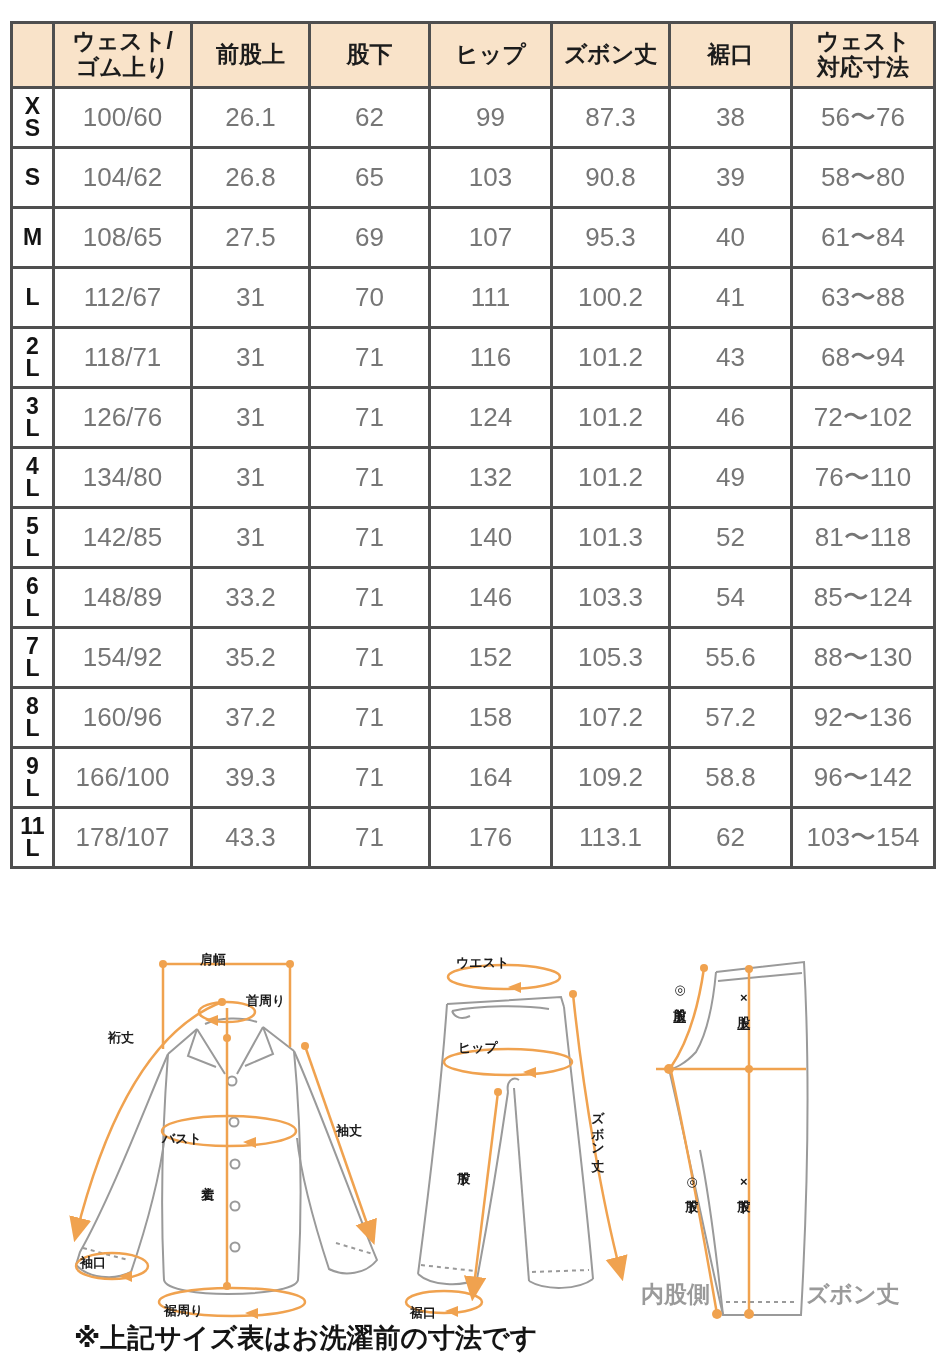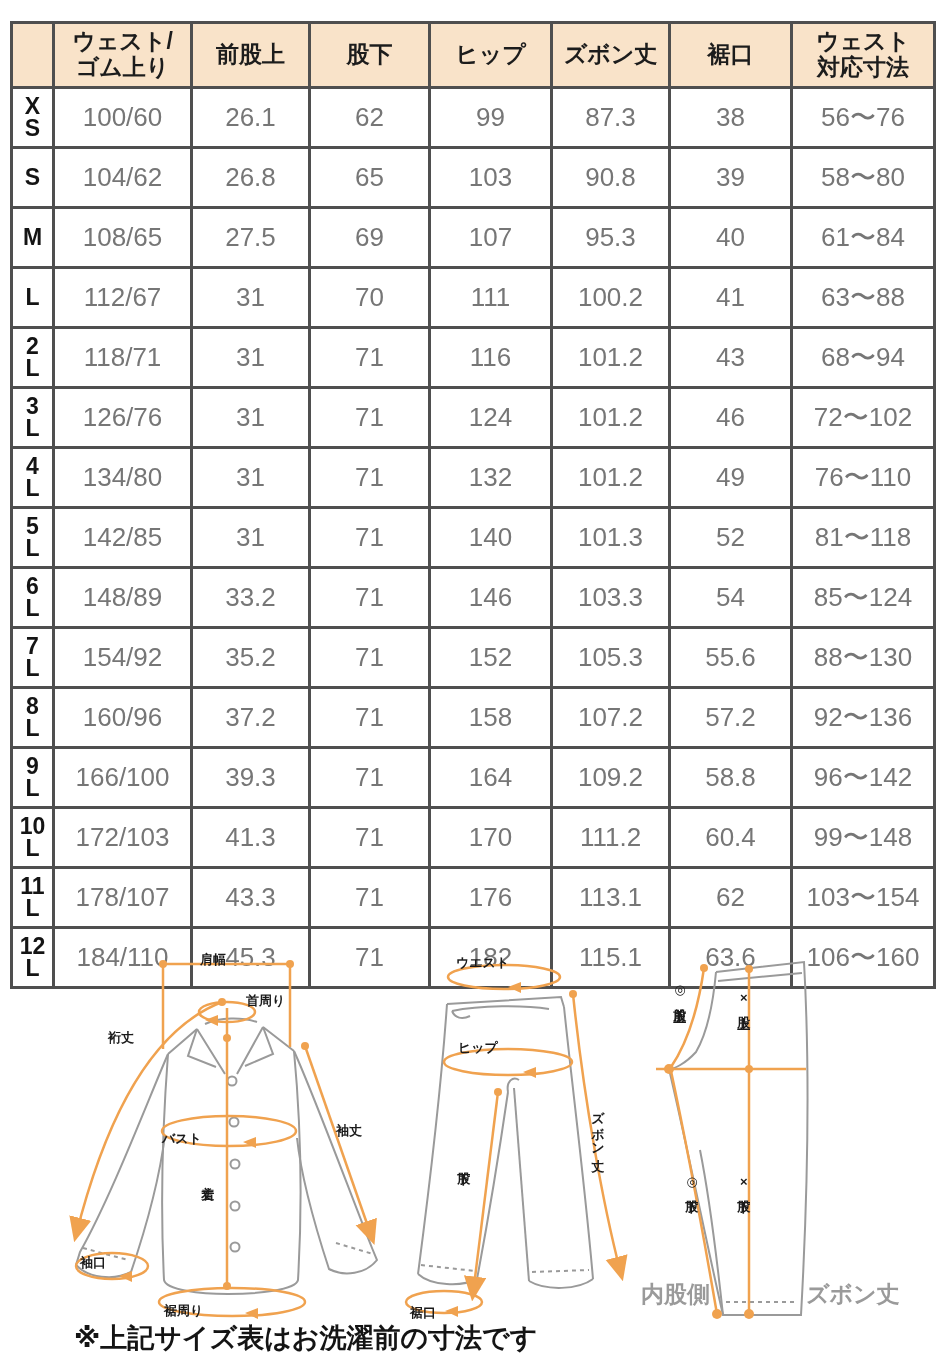--- a/index.html
+++ b/index.html
@@ -175,51 +175,29 @@
 L</td>
           <td>166/100</td>
           <td>39.3</td>
           <td>71</td>
           <td>164</td>
           <td>109.2</td>
           <td>58.8</td>
           <td>96〜142</td>
         </tr>
         <tr>
-          <td class="c0">10
-L</td>
-          <td>172/103</td>
-          <td>41.3</td>
-          <td>71</td>
-          <td>170</td>
-          <td>111.2</td>
-          <td>60.4</td>
-          <td>99〜148</td>
-        </tr>
-        <tr>
           <td class="c0">11
 L</td>
           <td>178/107</td>
           <td>43.3</td>
           <td>71</td>
           <td>176</td>
           <td>113.1</td>
           <td>62</td>
           <td>103〜154</td>
-        </tr>
-        <tr>
-          <td class="c0">12
-L</td>
-          <td>184/110</td>
-          <td>45.3</td>
-          <td>71</td>
-          <td>182</td>
-          <td>115.1</td>
-          <td>63.6</td>
-          <td>106〜160</td>
         </tr>
       </tbody>
   </table>
 
   <div class="diagrams">
     <svg width="940" height="410" viewBox="0 0 940 410">
       <defs>
         <marker id="arr" markerWidth="10" markerHeight="10" refX="7" refY="4.5" orient="auto">
           <path d="M0,0 L10,4.5 L0,9 Z" fill="#f0a24f"></path>
         </marker>

